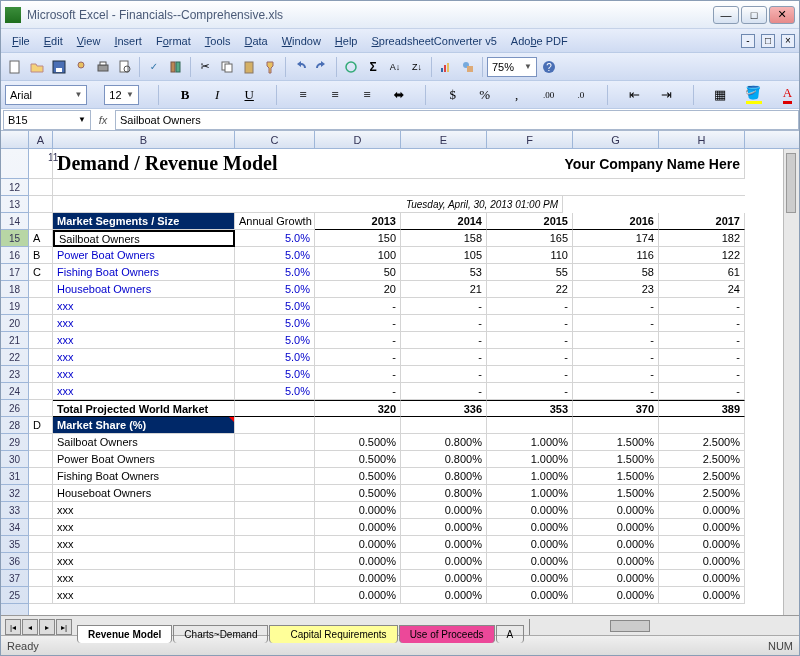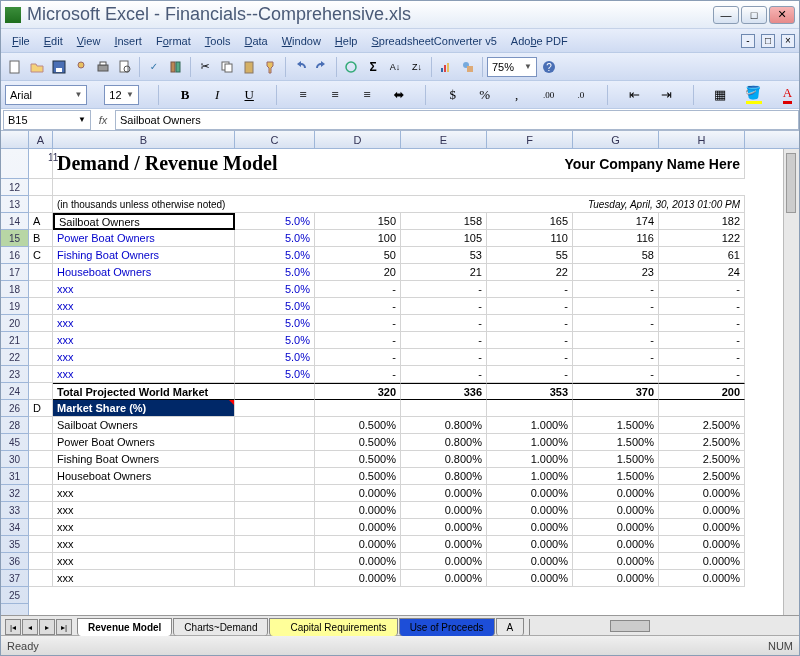--- a/index.html
+++ b/index.html
@@ -1,20 +1,20 @@
 <!DOCTYPE html>
 <html><head>
 <meta charset="utf-8">
 <style>
 * { box-sizing: border-box; margin: 0; padding: 0; }
 body { font-family: Tahoma, Arial, sans-serif; font-size: 11px; background: #ece9d8; overflow: hidden; width: 800px; height: 656px; }
 .window { width: 800px; height: 656px; border: 1px solid #8a9db5; background: #fff; display: flex; flex-direction: column; }
 .titlebar { height: 28px; background: linear-gradient(#fff,#e4ecf7); display: flex; align-items: center; padding: 0 4px; border-bottom: 1px solid #c5d2e8; }
 .titlebar .app-icon { width: 16px; height: 16px; background: linear-gradient(#3b8e3b,#1e6e1e); margin-right: 6px; }
-.titlebar .title { color: #4a5a77; font-size: 18px; flex: 1; }
+.titlebar .title { color: #4a5a77; font-size: 12px; flex: 1; }
 .winbtns { display: flex; gap: 2px; }
 .winbtn { width: 26px; height: 18px; border: 1px solid #8a9db5; background: linear-gradient(#fdfdfd,#d6e2f2); border-radius: 3px; display:flex; align-items:center; justify-content:center; font-size:11px; cursor:pointer; }
 .winbtn.close { background: linear-gradient(#f7b5b5,#e68a8a); }
 .menubar { height: 24px; background: linear-gradient(#e8eefb,#cfdbf2); display: flex; align-items: center; padding: 0 4px; border-bottom: 1px solid #bacbe6; }
 .menubar .mi { padding: 2px 7px; color: #1a3b6e; cursor: pointer; }
 .menubar .mi u { text-decoration: underline; }
 .menubar .sysicons { margin-left: auto; display:flex; gap:6px; align-items:center; }
 .sysicon { width:14px; height:14px; border:1px solid #6e88b0; background:#e8eefb; cursor:pointer; display:flex; align-items:center; justify-content:center; font-size:10px; }
 .toolbar { height: 28px; background: linear-gradient(#e9effb,#cfdbf2); display:flex; align-items:center; padding:0 4px; gap:2px; border-bottom:1px solid #bacbe6; }
 .tbtn { width:20px; height:20px; display:flex; align-items:center; justify-content:center; border:1px solid transparent; border-radius:2px; cursor:pointer; }
@@ -58,24 +58,24 @@
 .link { color:#0000cc; }
 .num { justify-content:flex-end; }
 .selcell { border:2px solid #000 !important; background:#fff; }
 .topline { border-top:1px solid #000; }
 .botline { border-bottom:1px solid #000 !important; }
 .boldrow { font-weight:bold; }
 .tabstrip { height:20px; background:#e8e8e8; display:flex; align-items:flex-end; border-top:1px solid #999; }
 .tabnav { display:flex; padding-left:4px; }
 .tabnav .nbtn { width:16px; height:16px; border:1px solid #888; background:#ddd; font-size:8px; display:flex; align-items:center; justify-content:center; cursor:pointer; margin-right:1px; }
 .tabs { display:flex; margin-left:4px; }
-.tab { height:18px; padding:0 10px; font-size:10px; border:1px solid #888; border-bottom:none; border-radius:0 0 4px 4px; margin-right:1px; cursor:pointer; display:flex; align-items:center; position:relative; top:1px; }
+.tab { height:18px; padding:0 10px; font-size:10px; border:1px solid #888; border-bottom:none; border-radius:0 0 4px 4px; margin-right:1px; cursor:pointer; display:flex; align-items:center; position:relative; top:8px; }
 .tab.active { background:#fff; font-weight:bold; }
 .tab.yellow { background:#ffff99;padding-left:20px; }
-.tab.green { background:#1d4ed8; }
+.tab.green { background:#ec4899; }
 .hscroll { flex:1; height:16px; background:#e8e8e8; border-left:1px solid #888; margin-left:4px; position:relative; }
 .hscroll .thumb { position:absolute; left:80px; top:1px; width:40px; height:12px; background:#ccc; border:1px solid #888; }
 .statusbar { height:20px; background:linear-gradient(#f0f0f0,#dcdcdc); border-top:1px solid #aaa; display:flex; align-items:center; padding:0 6px; font-size:11px; color:#444; }
 .statusbar .right { margin-left:auto; display:flex; gap:40px; }
 .vscroll { position:absolute; right:0; top:18px; bottom:0; width:16px; background:#e8e8e8; border-left:1px solid #bbb; }
 .vscroll .vthumb { position:absolute; top:4px; left:2px; width:10px; height:60px; background:#ccc; border:1px solid #999; }
 .redtri { position:absolute; width:0; height:0; border-top:5px solid red; border-left:5px solid transparent; }
 </style>
 </head>
 <body>
@@ -300,21 +300,21 @@
           <div class="rowhead">17</div>
           <div class="rowhead">18</div>
           <div class="rowhead">19</div>
           <div class="rowhead">20</div>
           <div class="rowhead">21</div>
           <div class="rowhead">22</div>
           <div class="rowhead">23</div>
           <div class="rowhead">24</div>
           <div class="rowhead">26</div>
           <div class="rowhead">28</div>
-          <div class="rowhead">45</div>
+          <div class="rowhead">29</div>
           <div class="rowhead">30</div>
           <div class="rowhead">31</div>
           <div class="rowhead">32</div>
           <div class="rowhead">33</div>
           <div class="rowhead">34</div>
           <div class="rowhead">35</div>
           <div class="rowhead">36</div>
           <div class="rowhead">37</div>
           <div class="rowhead">25</div>
         </div>
@@ -329,23 +329,32 @@
             <div class="cell cB noborder"></div>
             <div class="cell cC noborder"></div>
             <div class="cell cD noborder"></div>
             <div class="cell cE noborder"></div>
             <div class="cell cF noborder"></div>
             <div class="cell cG noborder"></div>
             <div class="cell cH noborder"></div>
           </div>
           <div class="row">
             <div class="cell cA"></div>
-            <div class="cell cB subtitle noborder">(in thousands unless otherwise noted)</div>
             <div class="cell cC noborder"></div>
             <div class="cell datestamp" style="width: 430px;">Tuesday, April, 30, 2013 01:00 PM</div>
+          </div>
+          <div class="row">
+            <div class="cell cA"></div>
+            <div class="cell cB secthdr">Market Segments / Size</div>
+            <div class="cell cC">Annual Growth</div>
+            <div class="cell cD colyr botline">2013</div>
+            <div class="cell cE colyr botline">2014</div>
+            <div class="cell cF colyr botline">2015</div>
+            <div class="cell cG colyr botline">2016</div>
+            <div class="cell cH colyr botline">2017</div>
           </div>
           <div class="row">
             <div class="cell cA">A</div>
             <div class="cell cB link selcell" style="color: rgb(0, 0, 0);">Sailboat Owners</div>
             <div class="cell cC num link">5.0%</div>
             <div class="cell cD num">150</div>
             <div class="cell cE num">158</div>
             <div class="cell cF num">165</div>
             <div class="cell cG num">174</div>
             <div class="cell cH num">182</div>
@@ -441,21 +450,21 @@
             <div class="cell cH num">-</div>
           </div>
           <div class="row">
             <div class="cell cA"></div>
             <div class="cell cB boldrow topline botline">Total Projected World Market</div>
             <div class="cell cC topline botline"></div>
             <div class="cell cD num boldrow topline botline">320</div>
             <div class="cell cE num boldrow topline botline">336</div>
             <div class="cell cF num boldrow topline botline">353</div>
             <div class="cell cG num boldrow topline botline">370</div>
-            <div class="cell cH num boldrow topline botline">200</div>
+            <div class="cell cH num boldrow topline botline">389</div>
           </div>
           <div class="row">
             <div class="cell cA">D</div>
             <div class="cell cB secthdr" style="position: relative;">Market Share (%)<div class="redtri" style="right: 0px; top: 0px;"></div></div>
             <div class="cell cC"></div>
             <div class="cell cD"></div>
             <div class="cell cE"></div>
             <div class="cell cF"></div>
             <div class="cell cG"></div>
             <div class="cell cH"></div>

